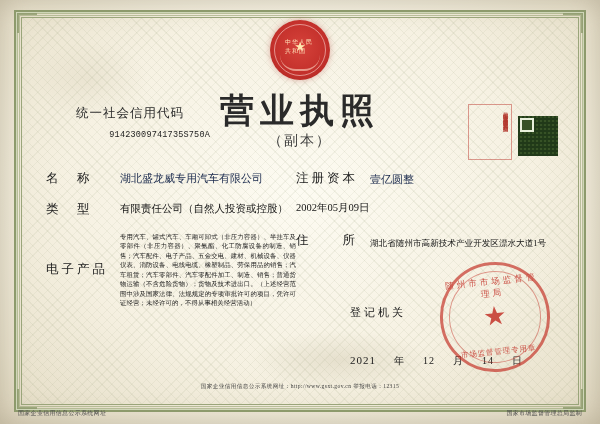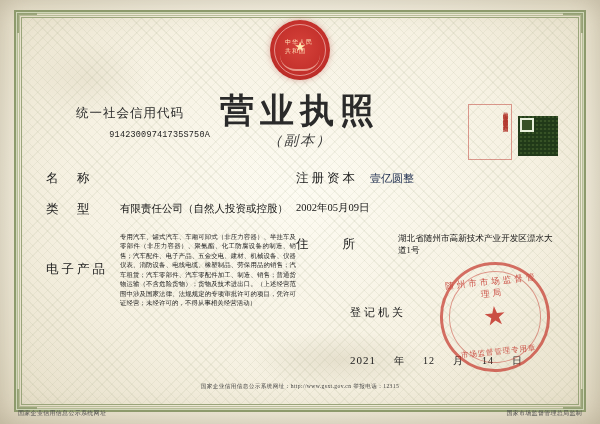--- a/index.html
+++ b/index.html
@@ -77,21 +77,21 @@
 
   
   .title{
     position:absolute;left:0;right:0;top:88px;text-align:center;
     font-family:"Liberation Serif", serif;
     font-weight:bold;font-size:34px;letter-spacing:6px;color:#2a2a2a;
   }
   .subtitle{
     position:absolute;left:0;right:0;top:132px;text-align:center;
     font-family:"Liberation Serif", serif;
-    font-size:14px;letter-spacing:2px;color:#3a3a3a;font-style:italic;
+    font-size:14px;letter-spacing:2px;color:#3a3a3a;
   }
 
   
   .code-label{
     position:absolute;left:60px;top:105px;width:140px;text-align:center;
     font-family:"Liberation Serif", serif;font-size:12.5px;letter-spacing:1px;color:#2c2c2c;
   }
   .code-value{
     position:absolute;left:60px;top:130px;width:150px;text-align:right;
     font-family:"Liberation Mono", monospace;font-size:8.5px;color:#1d1d1d;
@@ -119,35 +119,35 @@
     writing-mode:vertical-rl;
     font-family:"Liberation Serif", serif;
   }
 
   
   .fields{
     position:absolute;left:46px;top:170px;right:40px;
   }
   .row{display:flex;align-items:flex-start;margin-bottom:14px;}
   .cellL{width:250px;display:flex;align-items:center;}
-  .cellR{flex:1;display:flex;align-items:center;}
+  .cellR{flex:1;display:flex;align-items:flex-end;}
   .lbl{
     font-family:"Liberation Serif", serif;
     font-size:12.5px;letter-spacing:3px;color:#222;
     width:74px;flex:0 0 74px;
   }
   .val{
     font-family:"Liberation Serif", serif;
     font-size:10.5px;color:#151515;line-height:1.35;
   }
   .val.hand{
     font-family:"Liberation Serif", serif;
     color:#1a2a4d;font-size:11px;
   }
-  .addr{font-size:8.6px;line-height:1.45;max-width:190px;margin-left:28px;}
+  .addr{font-size:8.6px;line-height:1.45;max-width:190px;}
   .scope{
     font-size:6.4px;line-height:1.48;letter-spacing:.1px;
     max-width:212px;text-align:justify;color:#1b1b1b;
   }
   .reg-lbl{
     font-family:"Liberation Serif", serif;font-size:11px;letter-spacing:3px;color:#222;
   }
 
   
   .registry{
@@ -233,20 +233,21 @@
   <div class="code-value">91423009741735S750A</div>
 
   <div class="redtext">扫描二维码 查询企业信息 请使用微信 或支付宝扫一扫 功能扫描</div>
   <div class="qr"></div>
 
   <div class="fields">
 
     <div class="row">
       <div class="cellL">
         <div class="lbl">名　称</div>
+        <div class="val hand">湖北盛龙威专用汽车有限公司</div>
       </div>
       <div class="cellR">
         <div class="lbl">注册资本</div>
         <div class="val hand">壹亿圆整</div>
       </div>
     </div>
 
     <div class="row">
       <div class="cellL">
         <div class="lbl">类　型</div>

